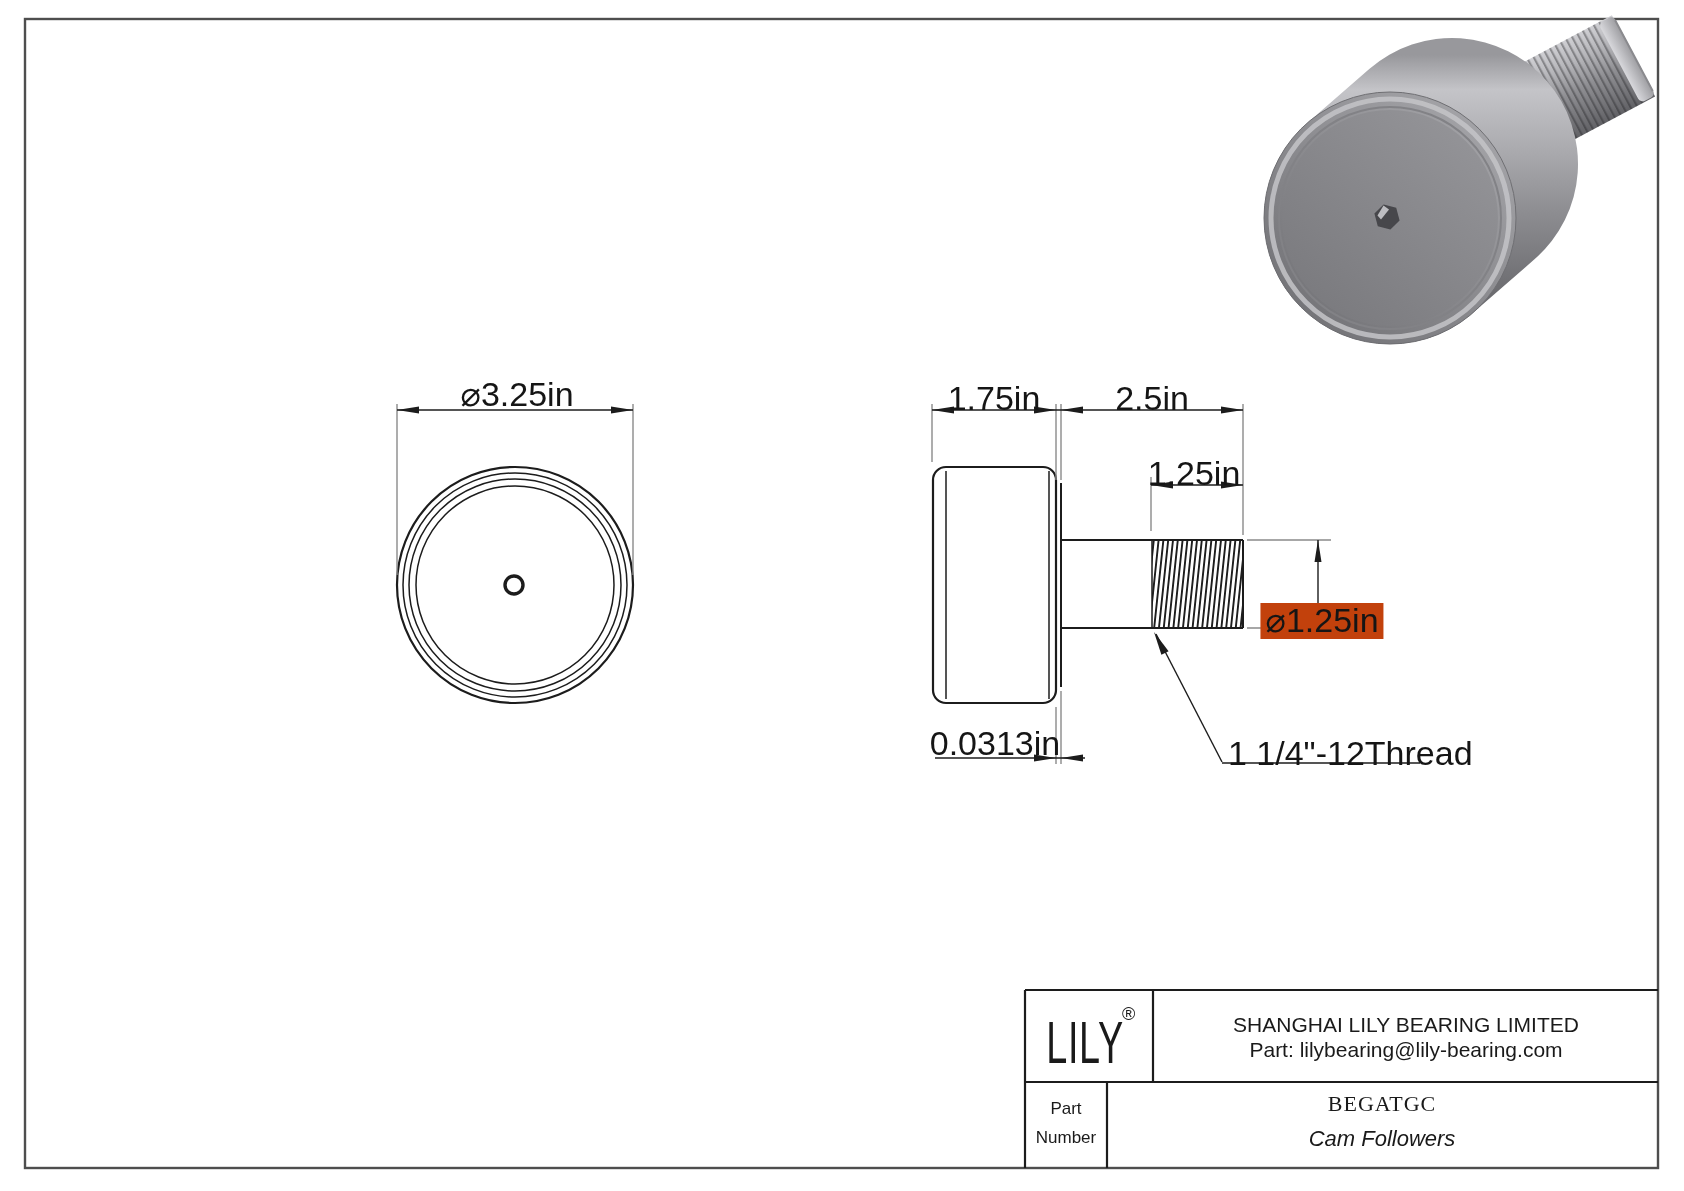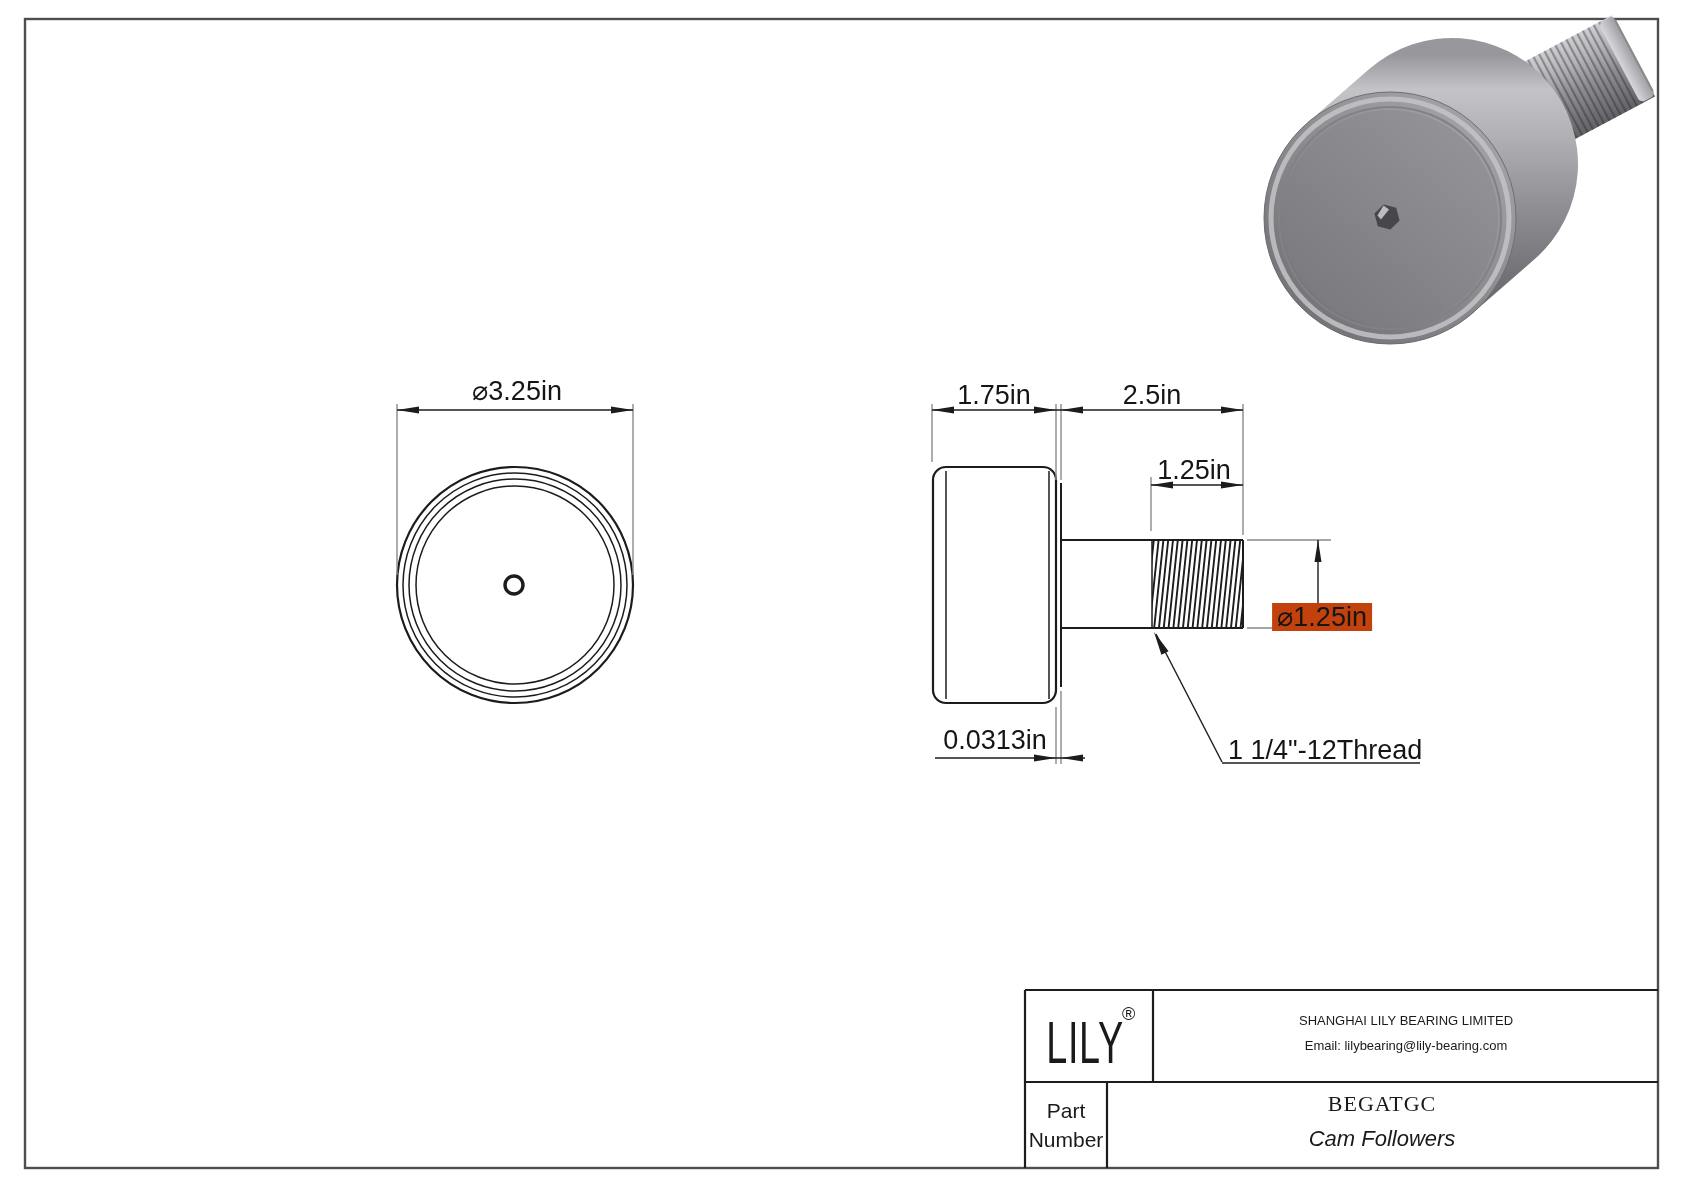--- a/index.html
+++ b/index.html
@@ -7,39 +7,39 @@
     position:relative;
     width:1684px;height:1191px;
     background:#ffffff;
     font-family:"Liberation Sans","DejaVu Sans",sans-serif;
     color:#111;
     overflow:hidden;
   }
   .drawing-svg{position:absolute;left:0;top:0;}
   .dim-label{
     position:absolute;
-    font-size:27px;
+    font-size:34px;
     line-height:1.05;
     color:#151515;
     white-space:nowrap;
     transform:translateX(-50%);
   }
   .dim-label.anchor-left{transform:none;}
   .dim-label.masked{background:#c2410c;padding:0 5px;margin-top:32px;}
   .tb-text{position:absolute;white-space:nowrap;color:#1a1a1a;}
   .tb-center{transform:translateX(-50%);text-align:center;}
   .logo{
     font-size:60px;line-height:1;letter-spacing:1px;
     transform:translateX(-50%) scaleX(0.63);
     transform-origin:center top;
     font-weight:400;
   }
   .reg{font-size:18px;}
-  .company{font-size:13px;}
-  .partlabel{font-size:21px;}
+  .company{font-size:21px;}
+  .partlabel{font-size:17px;}
   .partnum{font-size:22px;letter-spacing:1px;font-family:Liberation Serif, serif;}
   .partcat{font-size:22px;font-style:italic;}
 </style>
 </head>
 <body>
 
 <div class="sheet">
 
   <svg class="drawing-svg" width="1684" height="1191" viewBox="0 0 1684 1191">
     <defs>
@@ -200,21 +200,21 @@
   <div class="dim-label masked" style="left:1322px;top:571px;">⌀1.25in</div>
 
   <div class="dim-label" style="left:995px;top:726px;">0.0313in</div>
 
   <div class="dim-label anchor-left" style="left:1228px;top:736px;">1 1/4"-12Thread</div>
 
   <div class="tb-text tb-center logo" style="left:1085px;top:1013px;">LILY</div>
   <div class="tb-text reg" style="left:1122px;top:1004px;">®</div>
 
   <div class="tb-text tb-center company" style="left:1406px;top:1013px;">SHANGHAI LILY BEARING LIMITED</div>
-  <div class="tb-text tb-center company" style="left:1406px;top:1038px;">Email: lilybearing@lily-bearing.com</div>
+  <div class="tb-text tb-center company" style="left:1406px;top:1038px;">Part: lilybearing@lily-bearing.com</div>
 
   <div class="tb-text tb-center partlabel" style="left:1066px;top:1099px;">Part</div>
   <div class="tb-text tb-center partlabel" style="left:1066px;top:1128px;">Number</div>
 
   <div class="tb-text tb-center partnum" style="left:1382px;top:1091px;">BEGATGC</div>
   <div class="tb-text tb-center partcat" style="left:1382px;top:1126px;">Cam Followers</div>
 
 </div>
 
 </body></html>

